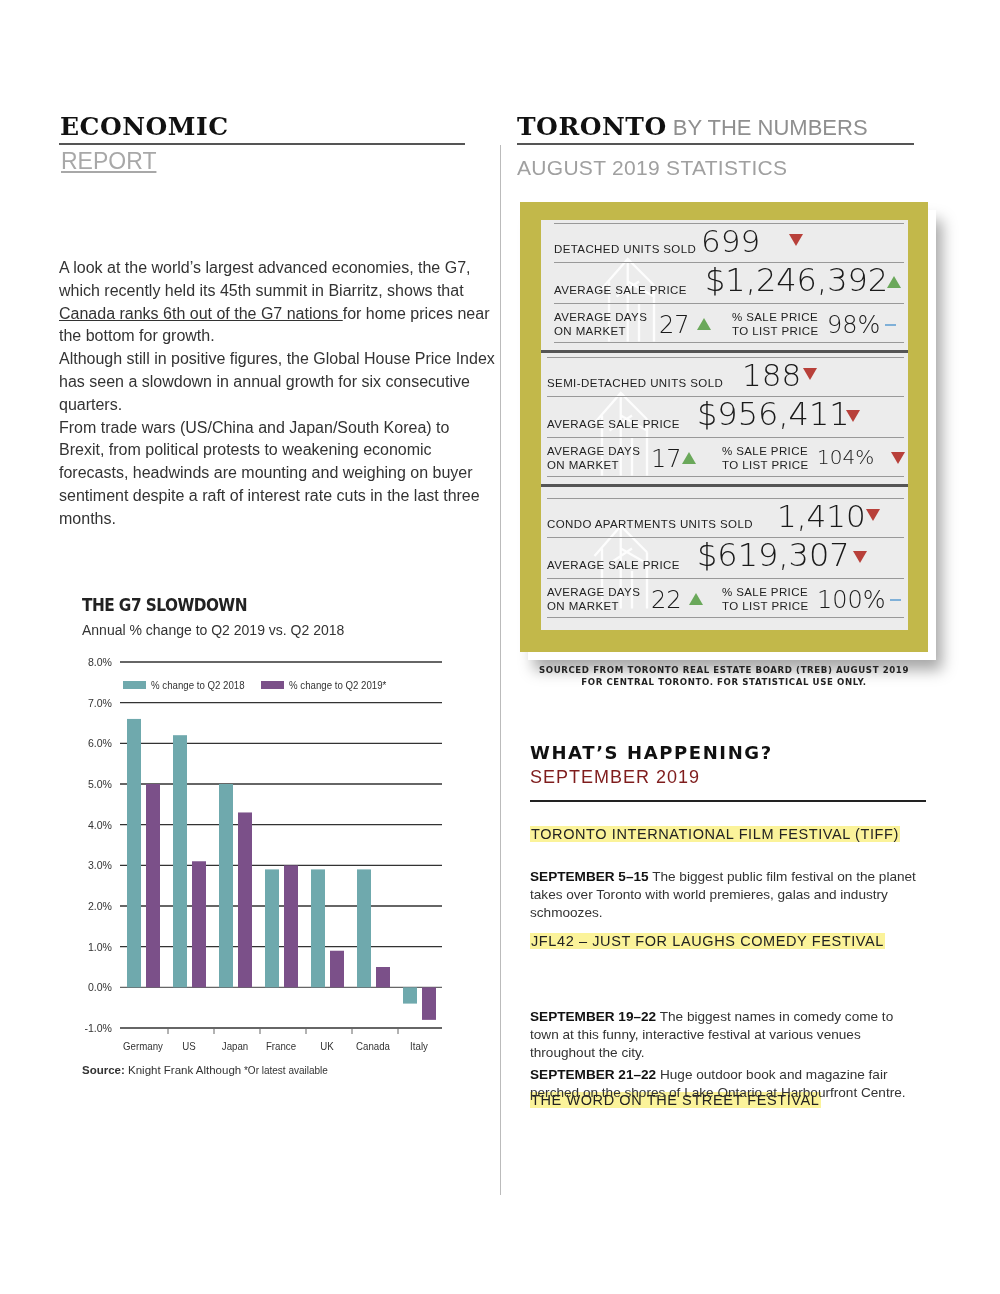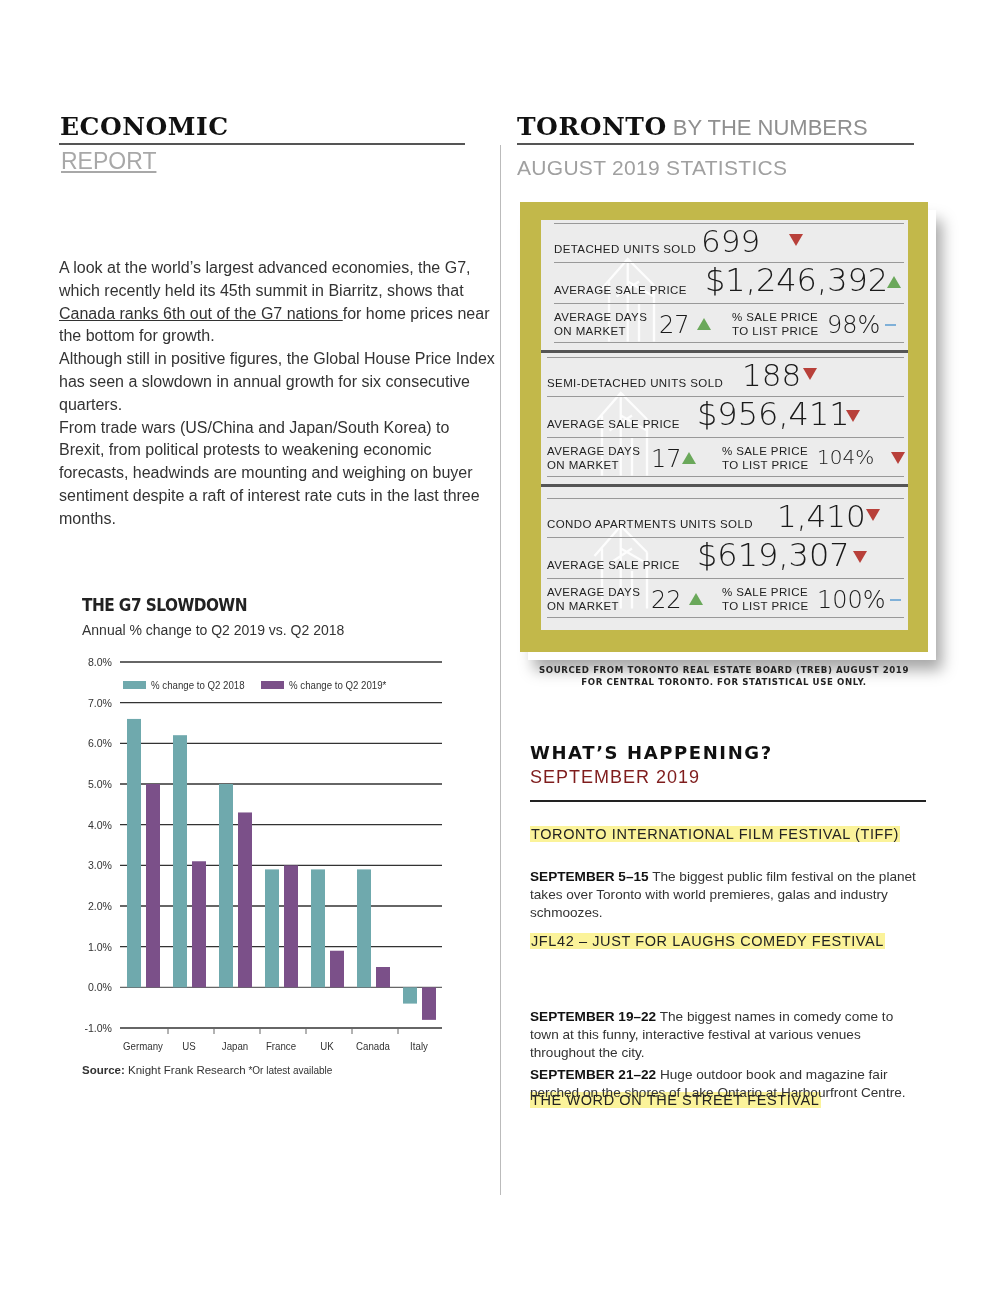--- a/index.html
+++ b/index.html
@@ -107,21 +107,21 @@
       <line x1="185" x2="185" y1="378" y2="384" stroke="#666" stroke-width="1"></line>
       <text x="206" y="400" text-anchor="middle" font-size="11" fill="#333" font-family="Liberation Sans, sans-serif" transform="translate(24.72,0) scale(0.88,1)">France</text>
       <line x1="231" x2="231" y1="378" y2="384" stroke="#666" stroke-width="1"></line>
       <text x="252" y="400" text-anchor="middle" font-size="11" fill="#333" font-family="Liberation Sans, sans-serif" transform="translate(30.24,0) scale(0.88,1)">UK</text>
       <line x1="277" x2="277" y1="378" y2="384" stroke="#666" stroke-width="1"></line>
       <text x="298" y="400" text-anchor="middle" font-size="11" fill="#333" font-family="Liberation Sans, sans-serif" transform="translate(35.76,0) scale(0.88,1)">Canada</text>
       <line x1="323" x2="323" y1="378" y2="384" stroke="#666" stroke-width="1"></line>
       <text x="344" y="400" text-anchor="middle" font-size="11" fill="#333" font-family="Liberation Sans, sans-serif" transform="translate(41.28,0) scale(0.88,1)">Italy</text>
     </g>
 </svg>
-<div class="abs chart-source" style="left:82px;top:1064px;"><b>Source:</b><span> Knight Frank Research</span><span style="font-size:10px;"> *Or latest available</span></div>
+<div class="abs chart-source" style="left:82px;top:1064px;"><b>Source:</b><span> Knight Frank Although</span><span style="font-size:10px;"> *Or latest available</span></div>
 
 <div class="abs" style="left:517px;top:112px;white-space:nowrap;">
   <span class="serif-head" style="font-size:25px;">TORONTO</span><span class="thin" style="font-size:22px;color:#8f8f8f;"> BY THE NUMBERS</span>
 </div>
 <div class="rule" style="left:517px;top:143px;width:397px;"></div>
 <div class="abs thin" style="left:517px;top:156px;font-size:21px;color:#a0a0a0;letter-spacing:0.3px;">AUGUST 2019 STATISTICS</div>
 
 <div class="panel-shadow"></div>
 <div class="panel">
   <div class="panel-inner" id="panel-inner">

